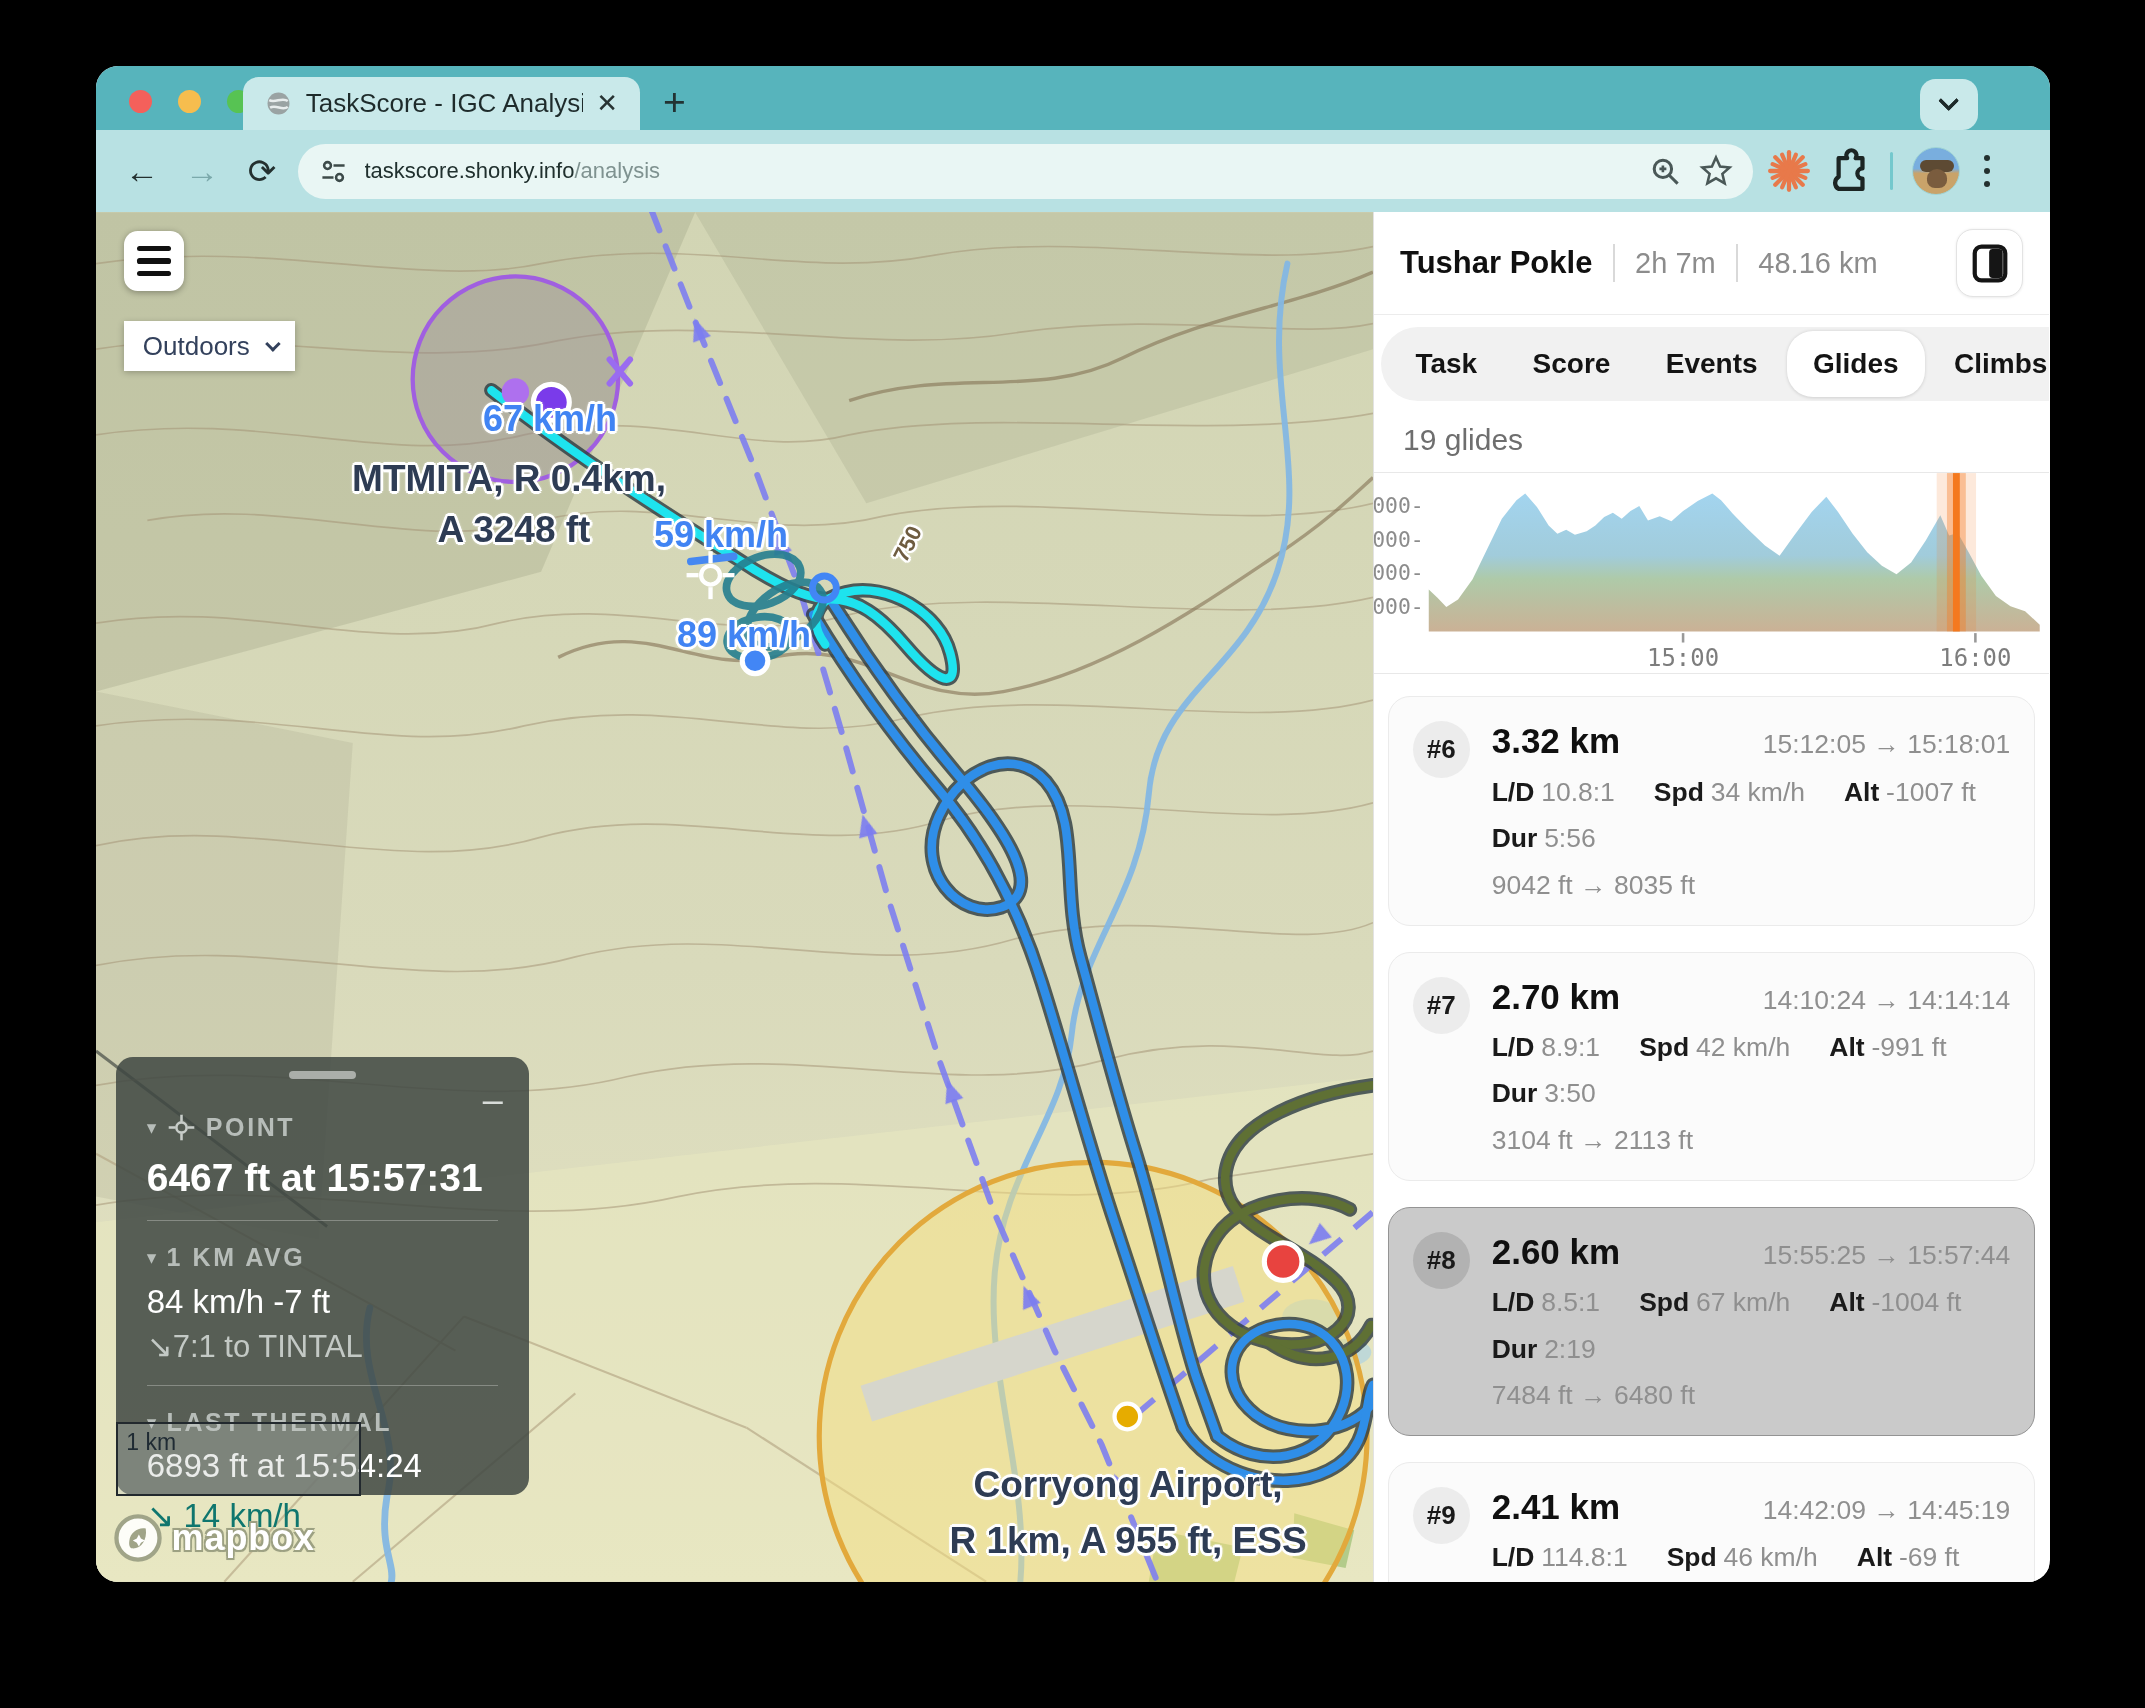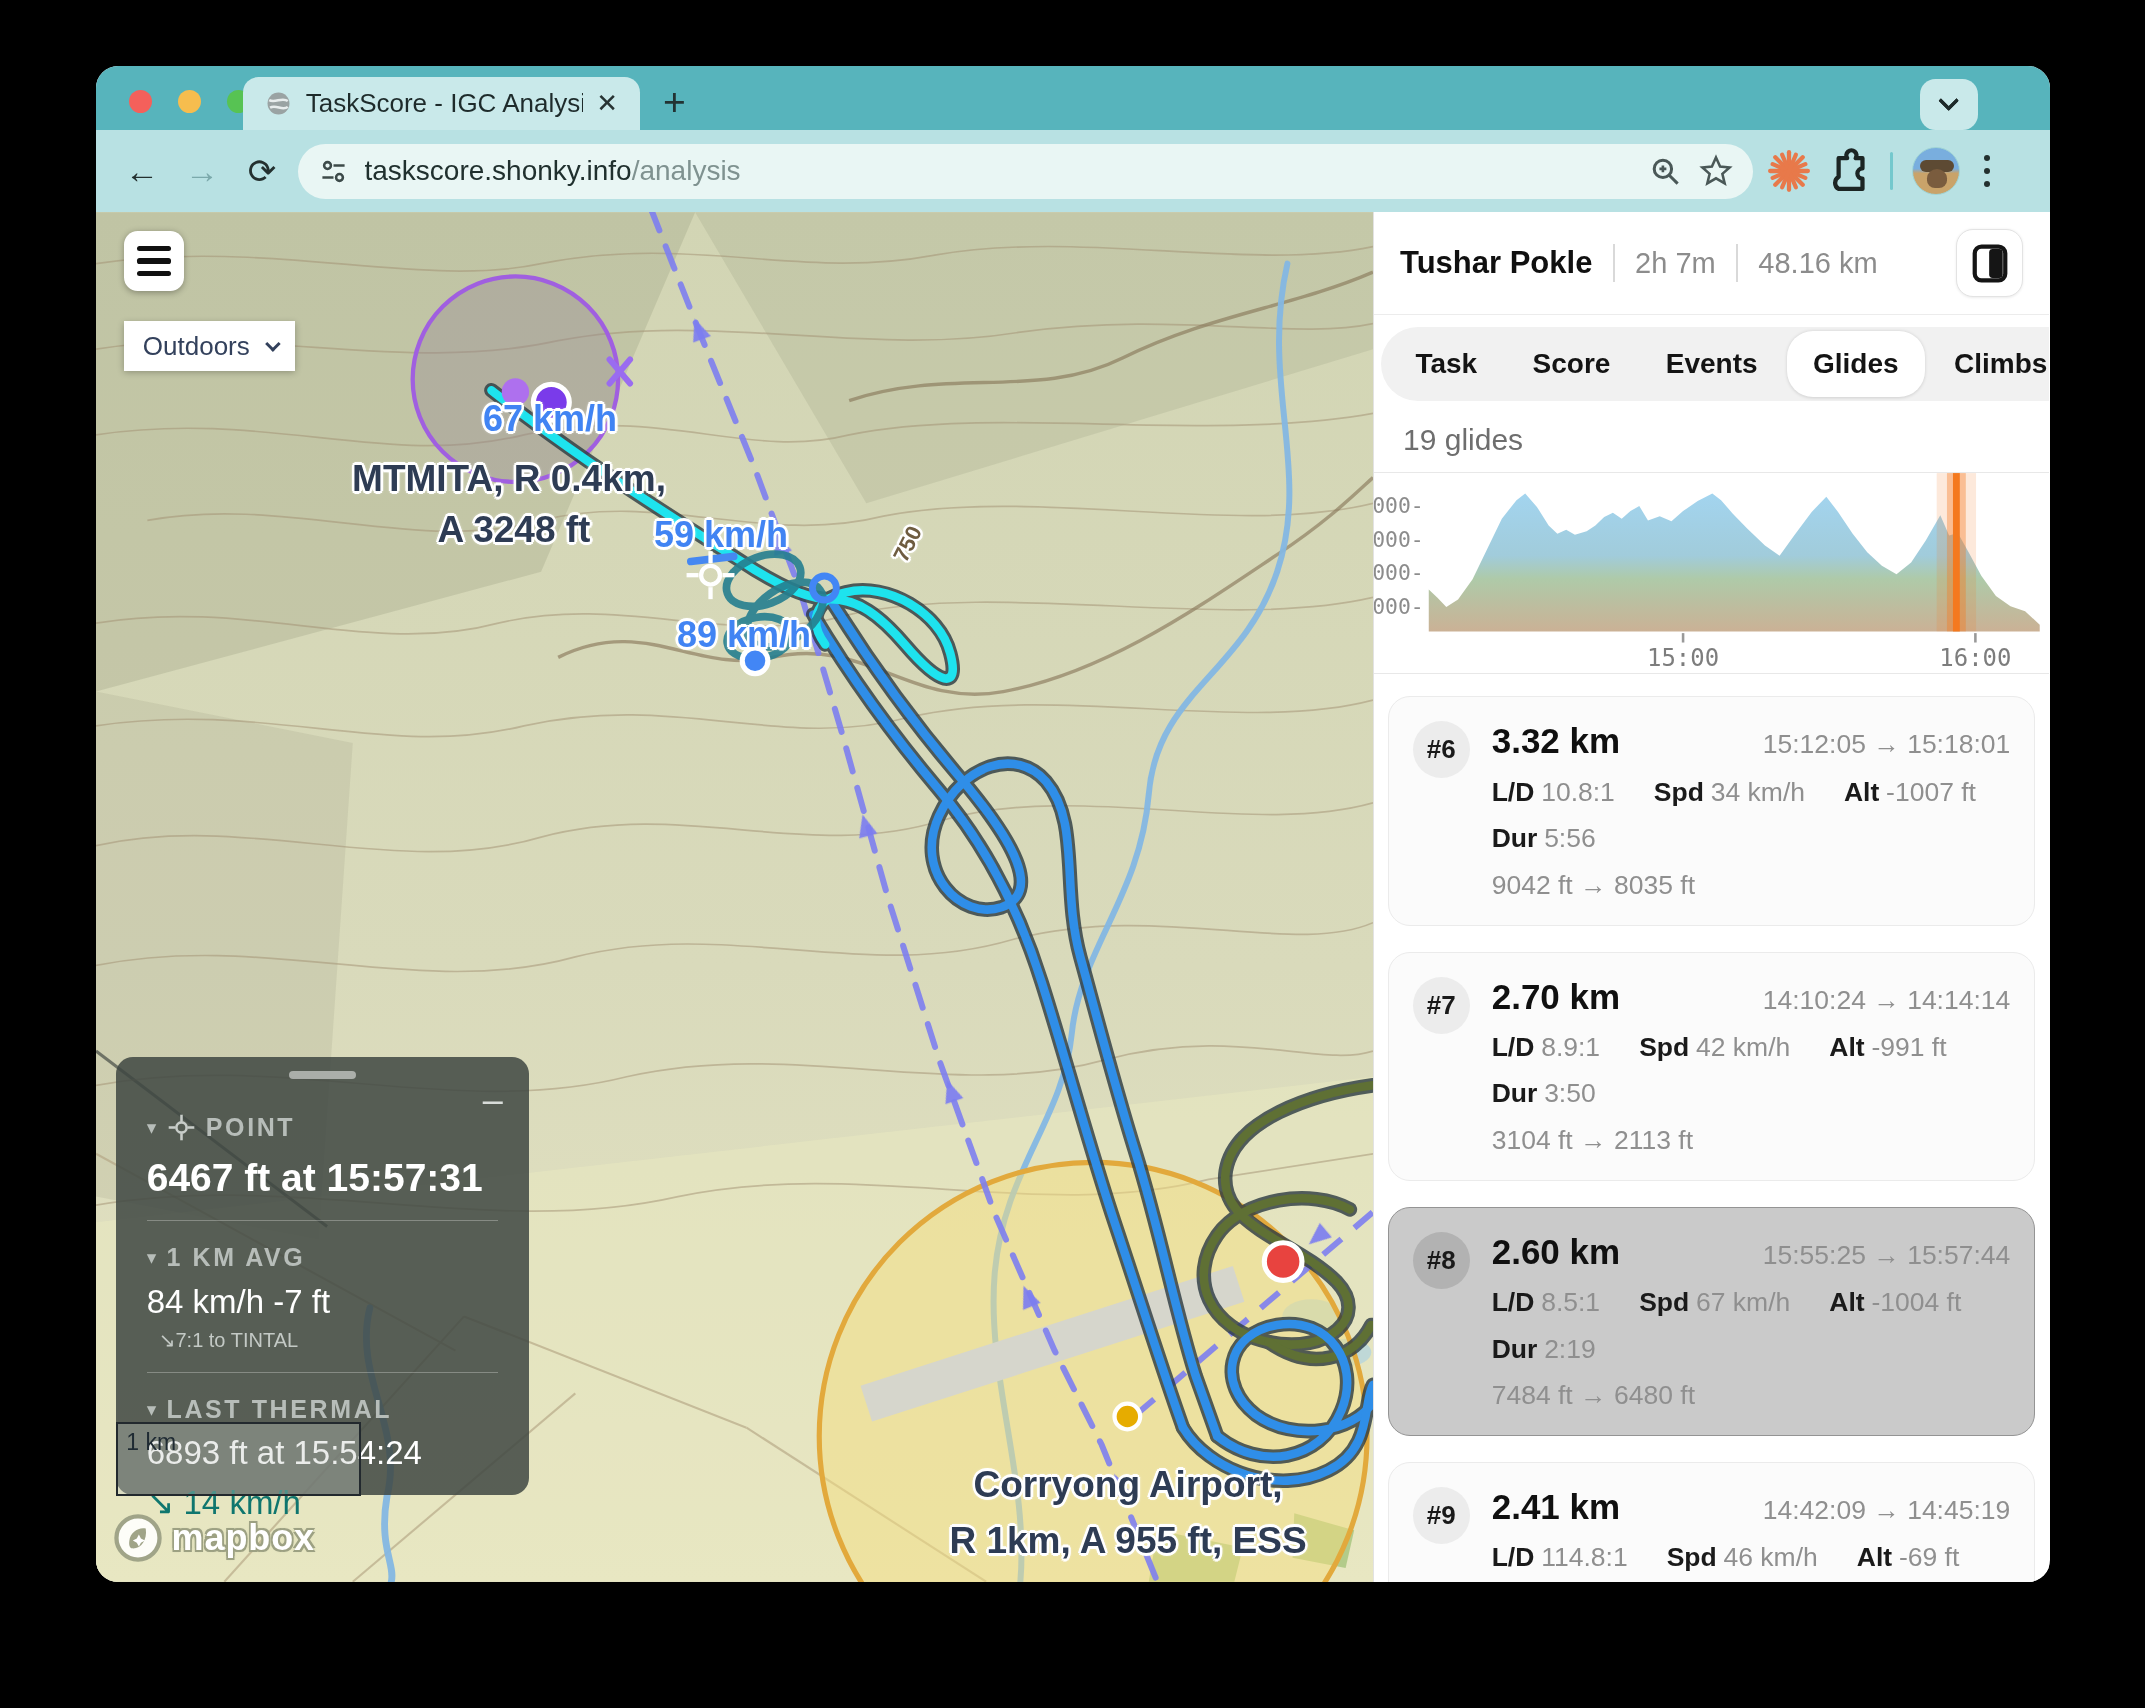--- a/index.html
+++ b/index.html
@@ -22,21 +22,21 @@
   .tabmenu{position:absolute;right:72px;top:13px;width:58px;height:51px;border-radius:15.4px;background:#c9e9ea;
     display:flex;align-items:center;justify-content:center;}
   .chev{width:15.4px;height:15.4px;border-right:4.3px solid #1d2a2a;border-bottom:4.3px solid #1d2a2a;
     transform:rotate(45deg) translate(-2.6px,-2.6px);border-radius:1.7px;}
   .toolbar{height:82px;background:#b8e1e3;display:flex;align-items:center;padding:0 22px;gap:12px;}
   .navic{width:48px;height:48px;display:flex;align-items:center;justify-content:center;border-radius:50%;
     font-size:34px;color:#23302f;}
   .navic.dis{color:#7ba9ab;}
   .urlpill{flex:0 0 1455px;height:55px;background:#e9f6f4;border-radius:29px;display:flex;align-items:center;
     padding:0 20.5px;gap:17px;}
-  .urltext{font-size:28px;color:#20302e;flex:1;white-space:nowrap;overflow:hidden;}
+  .urltext{font-size:22px;color:#20302e;flex:1;white-space:nowrap;overflow:hidden;}
   .urltext .path{color:#7f9290;}
   .divline{width:3.4px;height:38px;background:#74c8cd;border-radius:1.7px;margin:0 6.8px;}
   .avatar{width:48px;height:48px;border-radius:50%;background:linear-gradient(#79aede 45%,#c9a36a 55%);
     position:relative;overflow:hidden;border:1.7px solid #9fd4d6;}
   .avatar:before{content:"";position:absolute;left:6.8px;top:12px;width:34px;height:12px;background:#5d4a33;border-radius:6px;}
   .avatar:after{content:"";position:absolute;left:13.7px;top:20.5px;width:20.5px;height:19px;background:#7a5c3e;border-radius:50% 50% 40% 40%;}
   .kebab{display:flex;flex-direction:column;gap:6.8px;padding:0 12px;}
   .kebab i{width:6px;height:6px;border-radius:50%;background:#23302f;}
 
   .content{display:flex;height:1370px;}
@@ -61,21 +61,21 @@
   
   .ipanel{position:absolute;left:19.7px;top:845px;width:413px;height:438px;border-radius:17px;
     background:rgba(62,70,66,.85);color:#fff;padding:13.7px 31px 0 31px;}
   .handle{width:67px;height:8.6px;border-radius:4.3px;background:rgba(255,255,255,.5);margin:0 auto;}
   .imin{position:absolute;right:26px;top:34px;font-size:36px;color:#d8dcd9;line-height:17px;}
   .irow{display:flex;align-items:center;gap:10.3px;margin-top:34px;}
   .icaret{font-size:19px;color:#b7bdb9;}
   .ilabel{font-size:25px;font-weight:bold;color:#b7bdb9;letter-spacing:2.6px;}
   .ival{font-size:39px;font-weight:bold;margin-top:13.7px;white-space:nowrap;}
   .ival2{font-size:33px;margin-top:10.3px;white-space:nowrap;}
-  .isub{font-size:20px;color:#c3c9c5;margin-top:6.8px;white-space:nowrap;margin-left:12px;}
+  .isub{font-size:31px;color:#c3c9c5;margin-top:6.8px;white-space:nowrap;}
   .ihr{border:none;border-top:1.7px solid rgba(255,255,255,.28);margin:20.5px 0 0 0;}
   .irow2{margin-top:22px;}
   .scalebox{position:absolute;left:19.7px;top:1210px;width:245px;height:74px;border:2.6px solid #22292e;
     background:rgba(195,200,195,.35);}
   .scalebox span{font-size:23px;color:#1f2b33;position:absolute;left:8.6px;top:5.1px;}
   .mblogo{position:absolute;left:17px;top:1301px;display:flex;align-items:center;gap:8.6px;}
   .mbword{font-size:36px;font-weight:bold;color:#fff;letter-spacing:0.9px;
     text-shadow:0 0 3.4px #9da183,1.7px 1.7px 0 #9da183,-1.7px -1.7px 0 #9da183,1.7px -1.7px 0 #9da183,-1.7px 1.7px 0 #9da183;}
 
   

